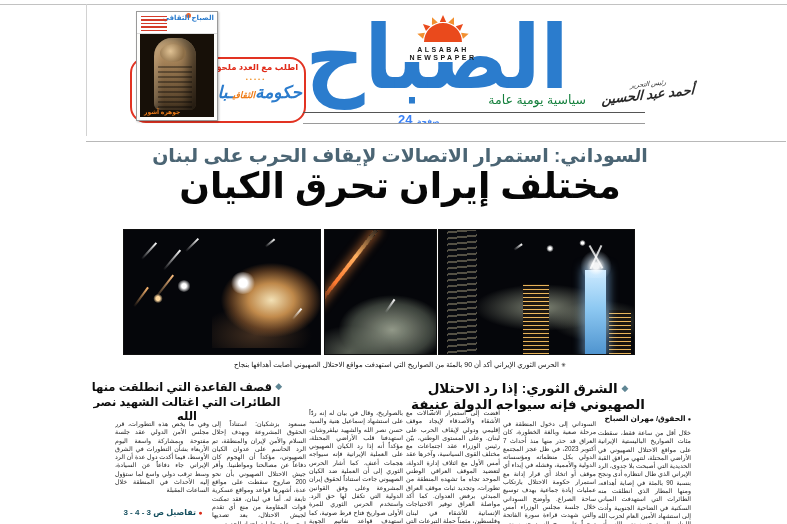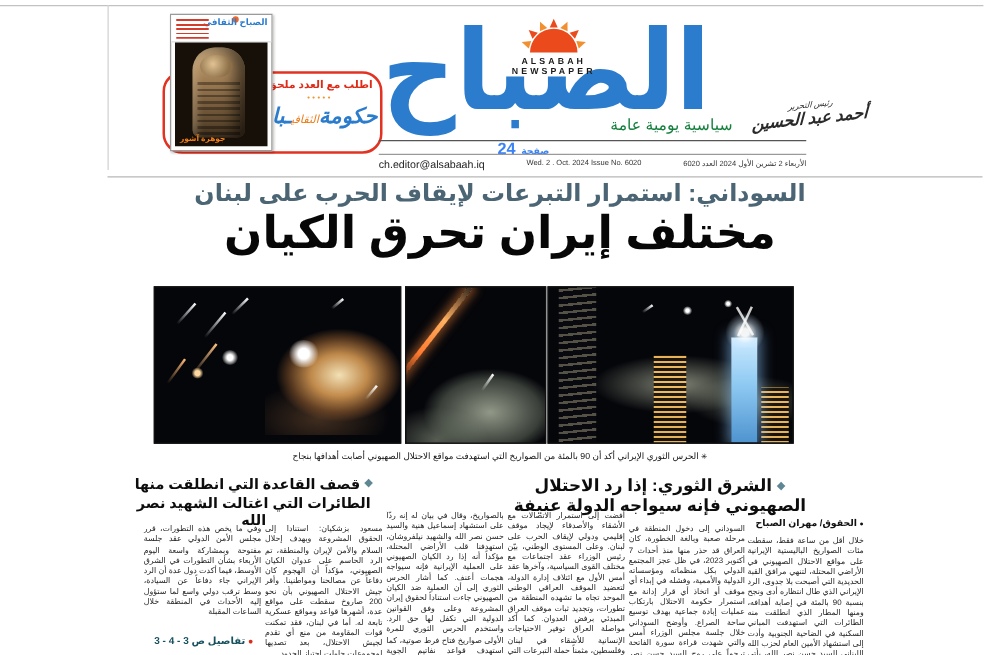--- a/index.html
+++ b/index.html
@@ -10,21 +10,21 @@
   .vline{position:absolute;background:#d2d2d2;width:1px;}
 
   
   .promo-frame{position:absolute;left:130px;top:57px;width:172px;height:62px;
                border:2.5px solid #e23322;border-radius:16px;background:#fff;}
   .promo-note{position:absolute;left:212px;top:62px;width:88px;text-align:center;
               color:#e02a18;font-weight:bold;font-size:8.5px;direction:rtl;}
   .promo-brand{position:absolute;left:210px;top:76px;width:92px;height:38px;text-align:center;direction:rtl;}
   .promo-brand .dots{display:block;color:#f0932a;font-size:6px;letter-spacing:2px;line-height:6px;}
   .promo-brand .b1{color:#2b7ccd;font-weight:bold;font-size:17px;font-style:italic;}
-  .promo-brand .b2{color:#ef7d1a;font-weight:normal;font-size:9px;font-style:italic;}
+  .promo-brand .b2{color:#ef7d1a;font-weight:bold;font-size:9px;font-style:italic;}
   .mag-cover{position:absolute;left:136px;top:11px;width:80px;height:108px;background:#fdfdfb;
              border:1px solid #9a9a9a;box-shadow:1px 1px 2px rgba(0,0,0,.25);}
   .mag-head{position:absolute;left:0;top:0;right:0;height:21px;background:#fff;border-bottom:1px solid #ddd;}
   .mag-head .mini-title{position:absolute;right:3px;top:2px;color:#2b7ccd;font-size:7px;font-weight:bold;direction:rtl;}
   .mag-head .mini-sun{position:absolute;right:26px;top:1px;width:5px;height:5px;border-radius:50%;background:#f0652a;}
   .mag-head .red-list{position:absolute;left:4px;top:2px;width:26px;height:17px;
       background:repeating-linear-gradient(0deg,#d43b2a 0 1.5px,transparent 1.5px 3.5px);}
   .mag-img{position:absolute;left:3px;top:22px;right:3px;bottom:3px;background:#171008;overflow:hidden;}
   .statue{position:absolute;left:14px;top:4px;width:42px;height:72px;border-radius:18px 18px 6px 6px;
       background:linear-gradient(180deg,#c7a474 0%,#a8855a 30%,#7d6140 60%,#4a3823 100%);
@@ -92,21 +92,21 @@
      background:radial-gradient(circle at 50% 60%, rgba(255,255,255,.95) 0 12%, rgba(220,240,255,.4) 35%, transparent 60%);}
   .burst:before,.burst:after{content:"";position:absolute;left:18px;top:-4px;width:1.5px;height:26px;background:rgba(255,255,255,.8);}
   .burst:before{transform:rotate(25deg);} .burst:after{transform:rotate(-30deg);}
   .caption{position:absolute;left:140px;top:361px;width:520px;text-align:center;direction:rtl;
            color:#101010;font-size:7px;}
   .caption .mark{font-size:6px;}
 
   
   .art-title{position:absolute;text-align:center;direction:rtl;color:#0d0d0d;font-weight:bold;}
   #art-title-right{left:396px;top:381px;width:264px;font-size:13.5px;line-height:15.5px;}
-  #art-title-left{left:104px;top:379px;width:198px;font-size:11.5px;line-height:14.5px;}
+  #art-title-left{left:88px;top:379px;width:198px;font-size:11.5px;line-height:14.5px;}
   .diamond{color:#5f8694;font-size:9px;vertical-align:2px;}
   .byline{position:absolute;left:598px;top:414px;width:93px;direction:rtl;text-align:right;
           font-size:7.5px;font-weight:bold;color:#111;}
   .col{position:absolute;width:93px;direction:rtl;text-align:justify;font-size:6.3px;
        line-height:8.3px;color:#1d1d1d;overflow:hidden;}
   #col1{left:598px;top:429px;height:95px;}
   #col2{left:503px;top:420px;height:104px;}
   #col3{left:406px;top:409px;height:115px;width:94px;}
   #col4{left:309px;top:409px;height:115px;width:94px;}
   #col5{left:212px;top:420px;height:104px;width:94px;}
@@ -159,28 +159,23 @@
     <span class="n">24</span>
     <span class="l">صفحة</span>
   </div>
   <div class="signature">
     <div class="t1">رئيس التحرير</div>
     <div class="t2">أحمد عبد الحسين</div>
   </div>
 
   <div class="hline" style="left:303px;top:112px;width:342px;background:#555;"></div>
   <div class="hline" style="left:303px;top:123px;width:342px;background:#9a9a9a;"></div>
-  <div class="infobar info2">
-    <span>الأربعاء 2 تشرين الأول 2024 العدد 6020</span>
-    <span>Wed. 2 . Oct. 2024 Issue No. 6020</span>
-    <span class="mail">ch.editor@alsabaah.iq</span>
-  </div>
   <div class="hline" style="left:86px;top:141px;width:700px;background:#b8b8b8;"></div>
 
-  <div class="kicker">السوداني: استمرار التبرعات لإيقاف الحرب على لبنان</div>
+  <div class="kicker">السوداني: استمرار الاتصالات لإيقاف الحرب على لبنان</div>
   <div class="mainhead">مختلف إيران تحرق الكيان</div>
 
   <div class="photo" id="photo1">
     <div class="cloud1"></div>
     <div class="flare" style="left:54%;top:34%;width:26px;height:22px;"></div>
     <div class="flare" style="left:27%;top:40%;width:14px;height:12px;"></div>
     <div class="flare" style="left:15%;top:52%;width:10px;height:9px;background:radial-gradient(circle,#ffd9a0 0 30%,transparent 70%);"></div>
     <div class="streak" style="left:12%;top:8%;height:22px;transform:rotate(42deg);"></div>
     <div class="streak" style="left:24%;top:14%;height:26px;transform:rotate(40deg);"></div>
     <div class="streak" style="left:34%;top:5%;height:18px;transform:rotate(45deg);"></div>

